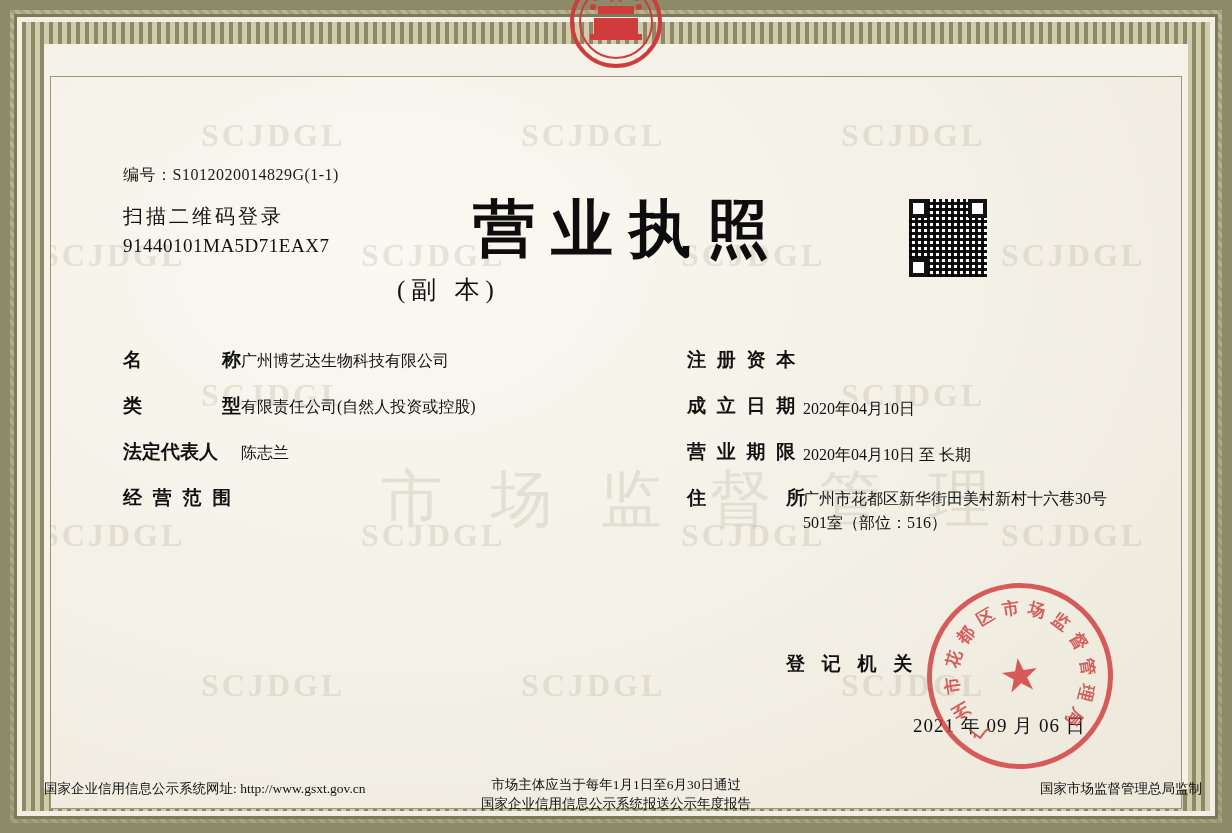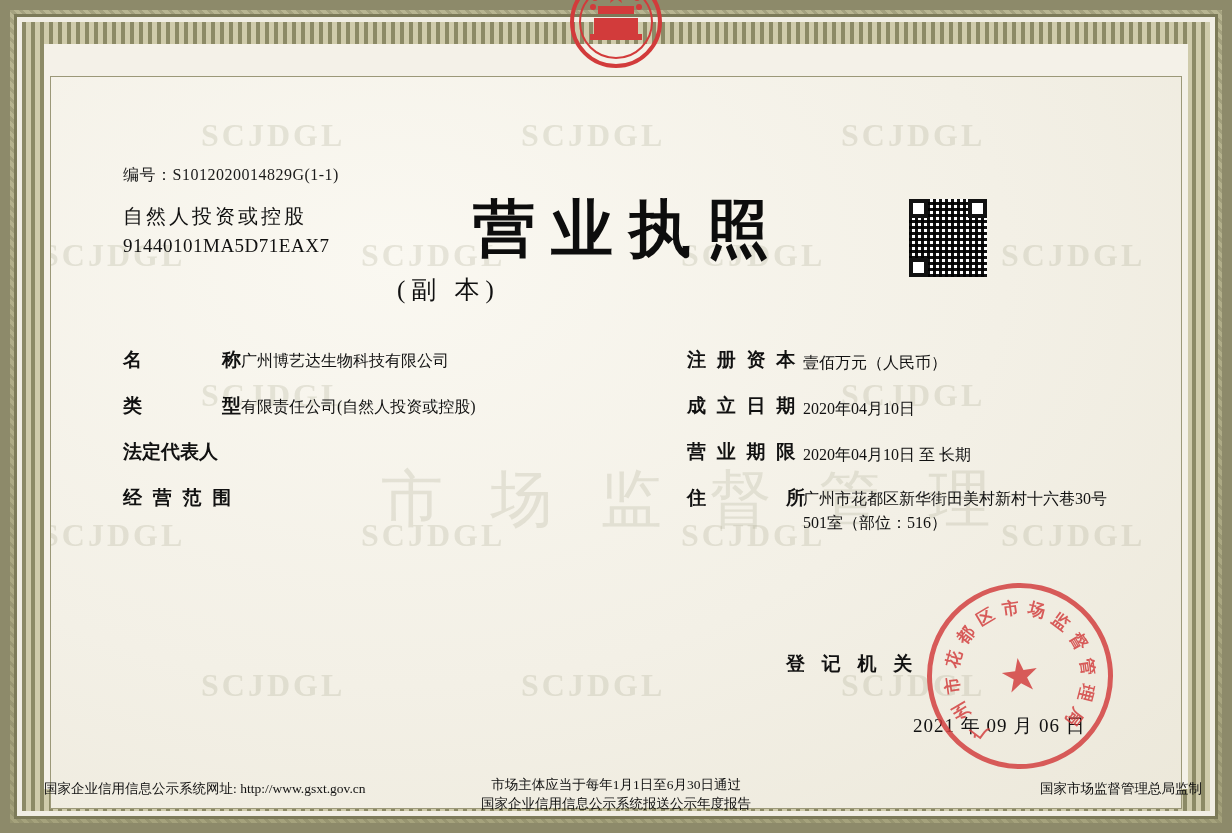--- a/index.html
+++ b/index.html
@@ -274,44 +274,44 @@
     <div class="wm" style="left:950px; top:440px;">SCJDGL</div>
     <div class="wm" style="left:150px; top:590px;">SCJDGL</div>
     <div class="wm" style="left:470px; top:590px;">SCJDGL</div>
     <div class="wm" style="left:790px; top:590px;">SCJDGL</div>
     <div class="wm-big">市 场 监 督 管 理</div>
 
     <div class="doc-no">
       <span>编号：</span><span>S1012020014829G(1-1)</span>
     </div>
 
-    <div class="credit-label">自然人投资或控股</div>
+    <div class="credit-label">扫描二维码登录</div>
     <div class="credit-code">91440101MA5D71EAX7</div>
 
     <div class="main-title">营业执照</div>
     <div class="sub-title">(副 本)</div>
 
     <div class="qr-box">
       <div class="qr-corner" style="left:0;top:0;"></div>
       <div class="qr-corner" style="right:0;top:0;"></div>
       <div class="qr-corner" style="left:0;bottom:0;"></div>
     </div>
 
     <div class="field-label lbl4" style="left:72px; top:270px;">名　　称</div>
     <div class="field-value" style="left:190px; top:272px; width:460px;">广州博艺达生物科技有限公司</div>
 
     <div class="field-label lbl4" style="left:72px; top:316px;">类　　型</div>
     <div class="field-value" style="left:190px; top:318px; width:460px;">有限责任公司(自然人投资或控股)</div>
 
     <div class="field-label lbl5" style="left:72px; top:362px;">法定代表人</div>
+    <div class="field-value" style="left:190px; top:364px; width:460px;">陈志兰</div>
 
     <div class="field-label" style="left:72px; top:408px; letter-spacing:3px;">经 营 范 围</div>
 
     <div class="field-label" style="left:636px; top:270px; letter-spacing:3px;">注 册 资 本</div>
-    <div class="field-value" style="left:752px; top:274px; width:300px;">壹佰万元（人民币）</div>
 
     <div class="field-label" style="left:636px; top:316px; letter-spacing:3px;">成 立 日 期</div>
     <div class="field-value" style="left:752px; top:320px; width:300px;">2020年04月10日</div>
 
     <div class="field-label" style="left:636px; top:362px; letter-spacing:3px;">营 业 期 限</div>
     <div class="field-value" style="left:752px; top:366px; width:300px;">2020年04月10日 至 长期</div>
 
     <div class="field-label lbl4" style="left:636px; top:408px;">住　　所</div>
     <div class="field-value" style="left:752px; top:410px; width:310px;">广州市花都区新华街田美村新村十六巷30号501室（部位：516）</div>
 

